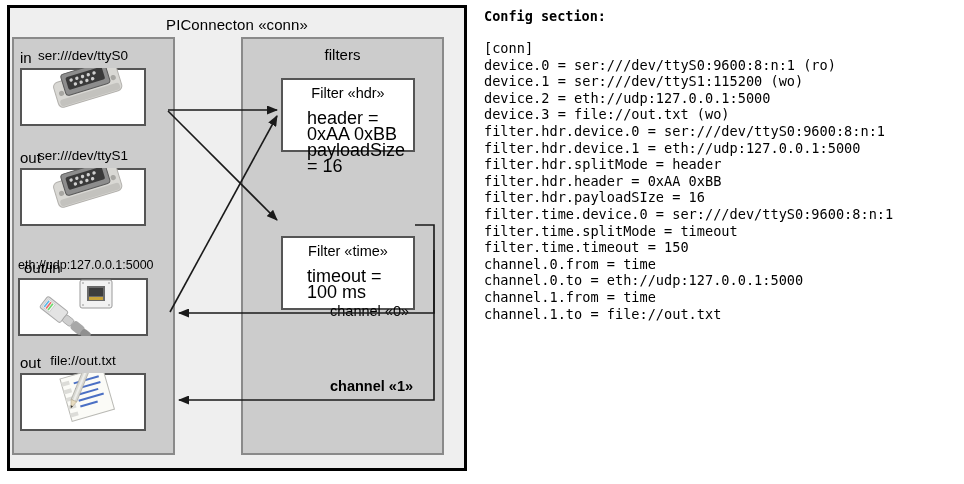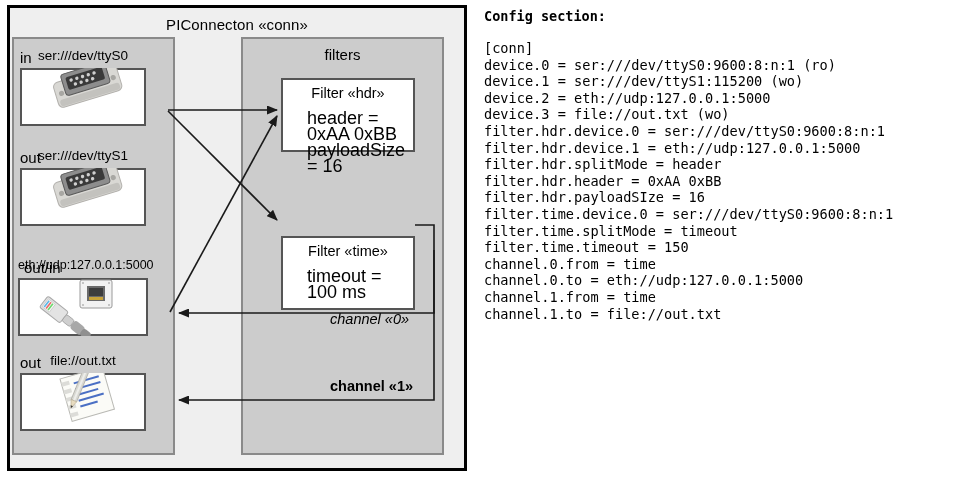--- a/index.html
+++ b/index.html
@@ -43,21 +43,21 @@
   
   .filterbox{position:absolute;background:#fff;border:2px solid #555;
              box-sizing:border-box;}
   .fb-hdr{left:281px;top:78px;width:134px;height:74px;}
   .fb-time{left:281px;top:188px;width:134px;height:74px;margin-top:48px;}
   .fb-title{position:absolute;left:0;top:5px;width:100%;text-align:center;
             font-size:14.5px;}
   .fb-props{position:absolute;left:24px;top:30px;font-size:18px;line-height:16px;}
 
   .chan-label{position:absolute;font-size:14.5px;white-space:nowrap;}
-  .chan0{left:330px;top:311px;font-style:italic;}
+  .chan0{left:330px;top:303px;}
   .chan1{left:330px;top:378px;font-weight:bold;}
 
   svg.wires{position:absolute;left:0;top:0;width:478px;height:484px;
             overflow:visible;pointer-events:none;}
 
   
   #config{position:absolute;left:482px;top:0;width:482px;height:484px;}
   .cfg-head{position:absolute;left:2px;top:8px;font-size:13.5px;font-weight:bold;
             font-family:"DejaVu Sans Mono",monospace;}
   .cfg-body{position:absolute;left:2px;top:40px;font-size:13.6px;line-height:16.6px;

